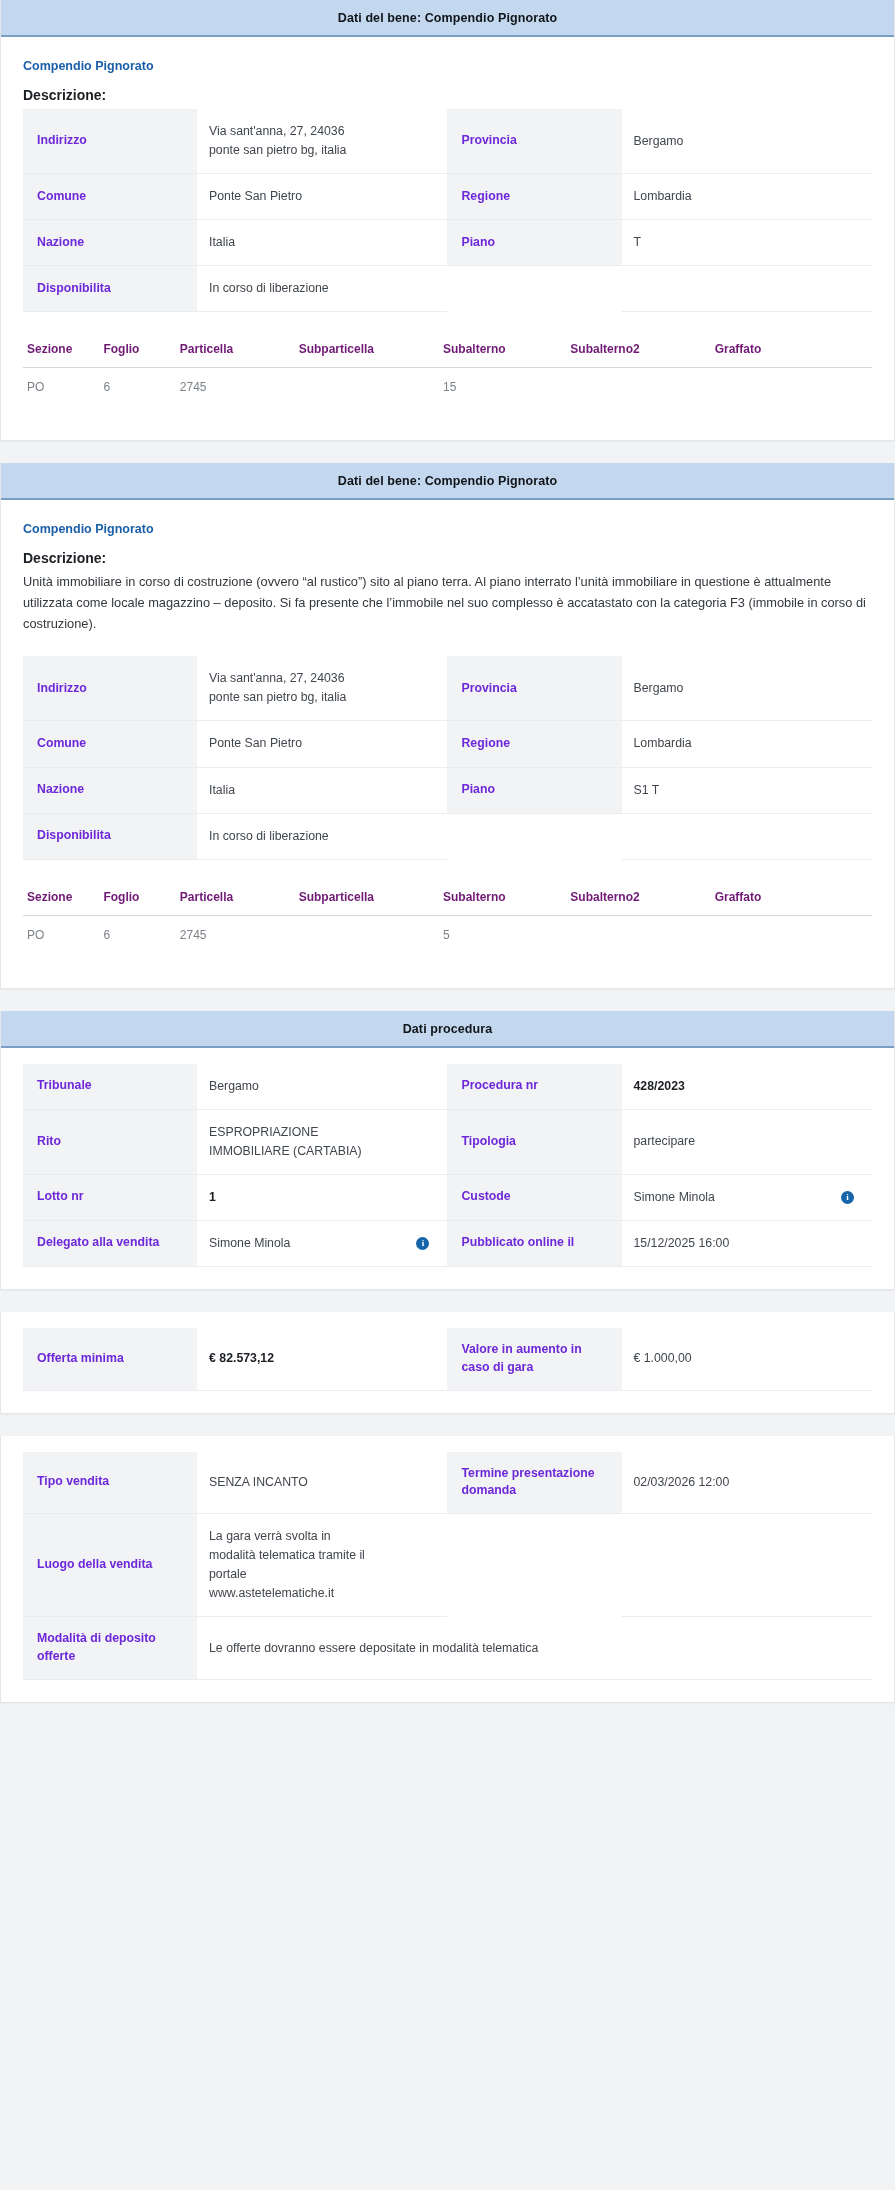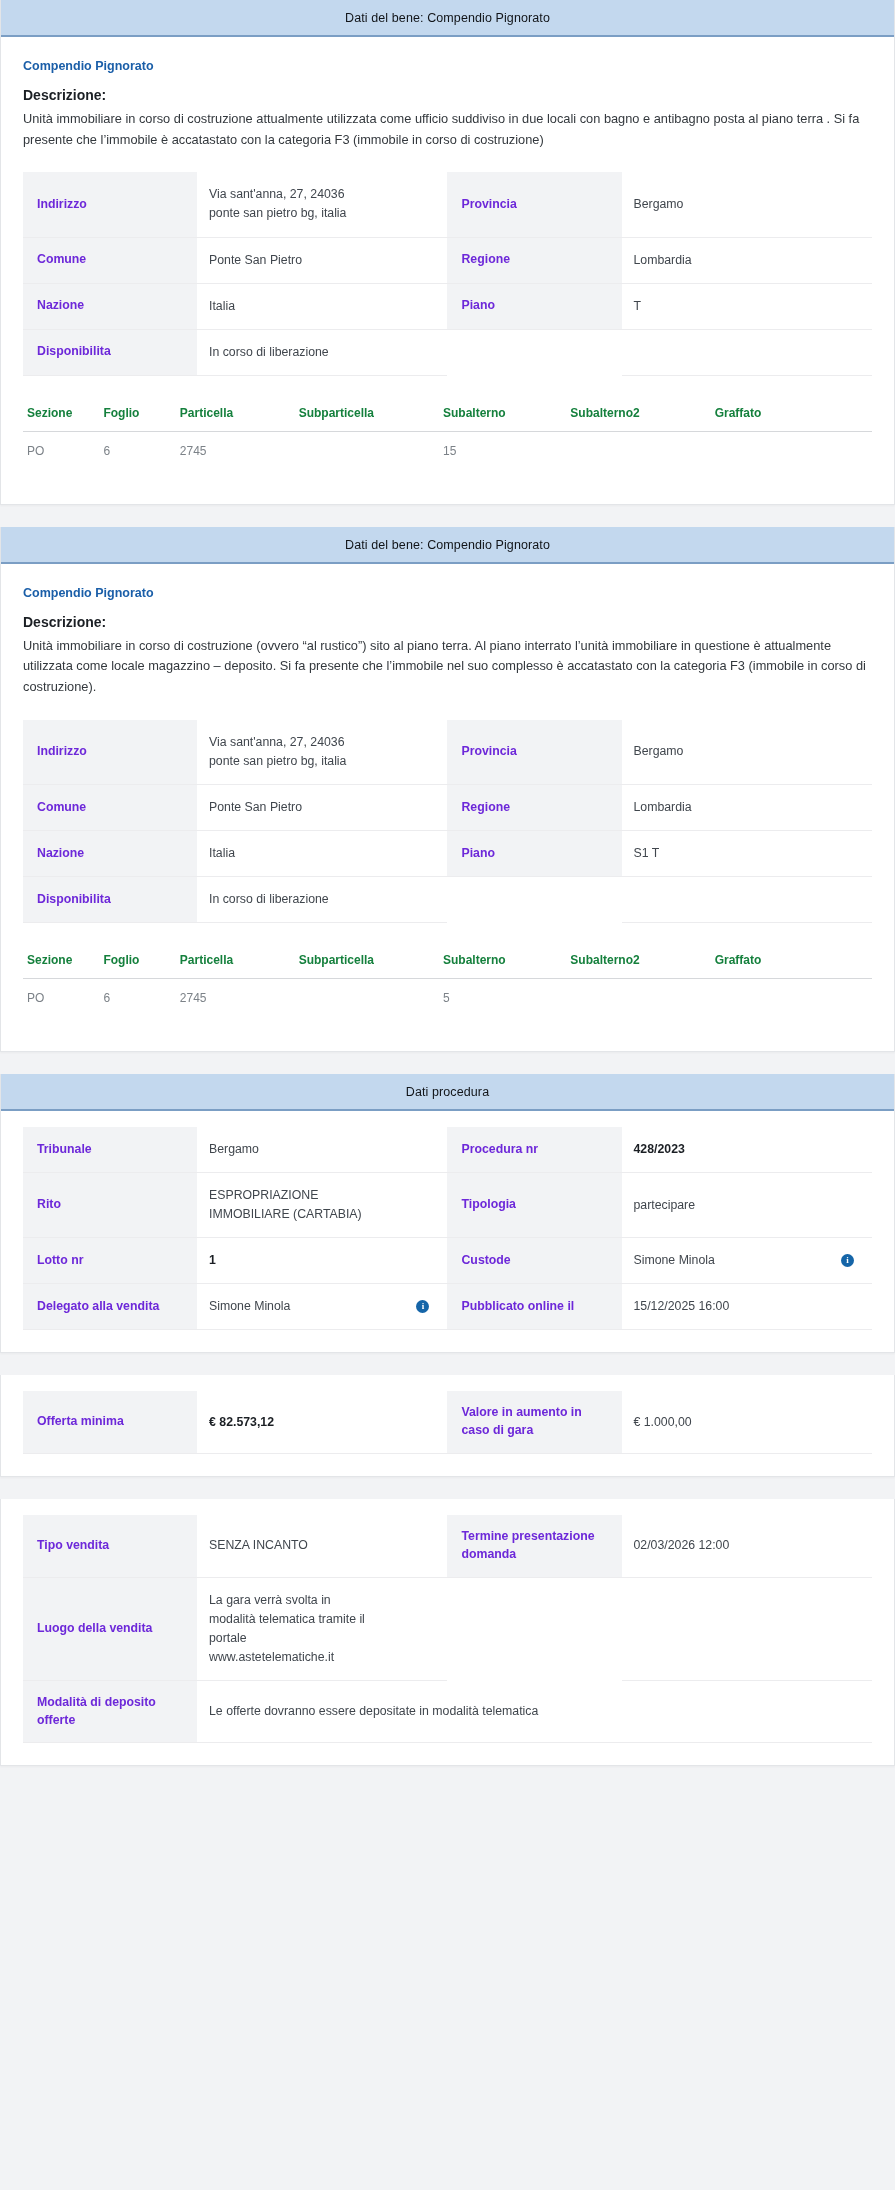--- a/index.html
+++ b/index.html
@@ -24,21 +24,21 @@
     background: #ffffff;
     margin: 0 0 22px 0;
     border: 1px solid #e3e5e8;
     border-top: none;
     box-shadow: 0 1px 2px rgba(0,0,0,0.04);
   }
   .card-header {
     background: #c3d8ee;
     border-bottom: 2px solid #7b9ec4;
     color: #111418;
-    font-weight: normal;
+    font-weight: bold;
     font-size: 12.5px;
     text-align: center;
     padding: 11px 8px 10px 8px;
     letter-spacing: 0.1px;
   }
   .card-body {
     padding: 16px 22px 22px 22px;
   }
   
   .bene-title {
@@ -114,21 +114,21 @@
   .cat-wrap { margin-top: 26px; }
   table.cat {
     width: 100%;
     border-collapse: collapse;
     table-layout: fixed;
   }
   table.cat th {
     text-align: left;
     font-size: 12px;
     font-weight: bold;
-    color: #15803d;
+    color: #701a75;
     padding: 4px 4px 11px 4px;
     border-bottom: 1px solid #d6d8db;
   }
   table.cat td {
     font-size: 12px;
     color: #7c8288;
     padding: 12px 4px 6px 4px;
     margin-left: 48px;
   }
   .c1 { width: 9%; }
@@ -142,21 +142,20 @@
 </style>
 </head>
 <body>
 
 <div class="page" id="page-root">
     <div class="card">
       <div class="card-header">Dati del bene: Compendio Pignorato</div>
       <div class="card-body">
         <div class="bene-title">Compendio Pignorato</div>
         <div class="desc-label">Descrizione:</div>
-        <div class="desc-text">Unità immobiliare in corso di costruzione attualmente utilizzata come ufficio suddiviso in due locali con bagno e antibagno posta al piano terra . Si fa presente che l’immobile è accatastato con la categoria F3 (immobile in corso di costruzione)</div>
         <table class="kv-table">
           <tbody>
             <tr class="kv-row">
               <td class="k">Indirizzo</td>
               <td class="v">
                 <div class="v-inner">
                   <span class="v-lines">Via sant'anna, 27, 24036
 ponte san pietro bg, italia</span>
                 </div>
               </td>

